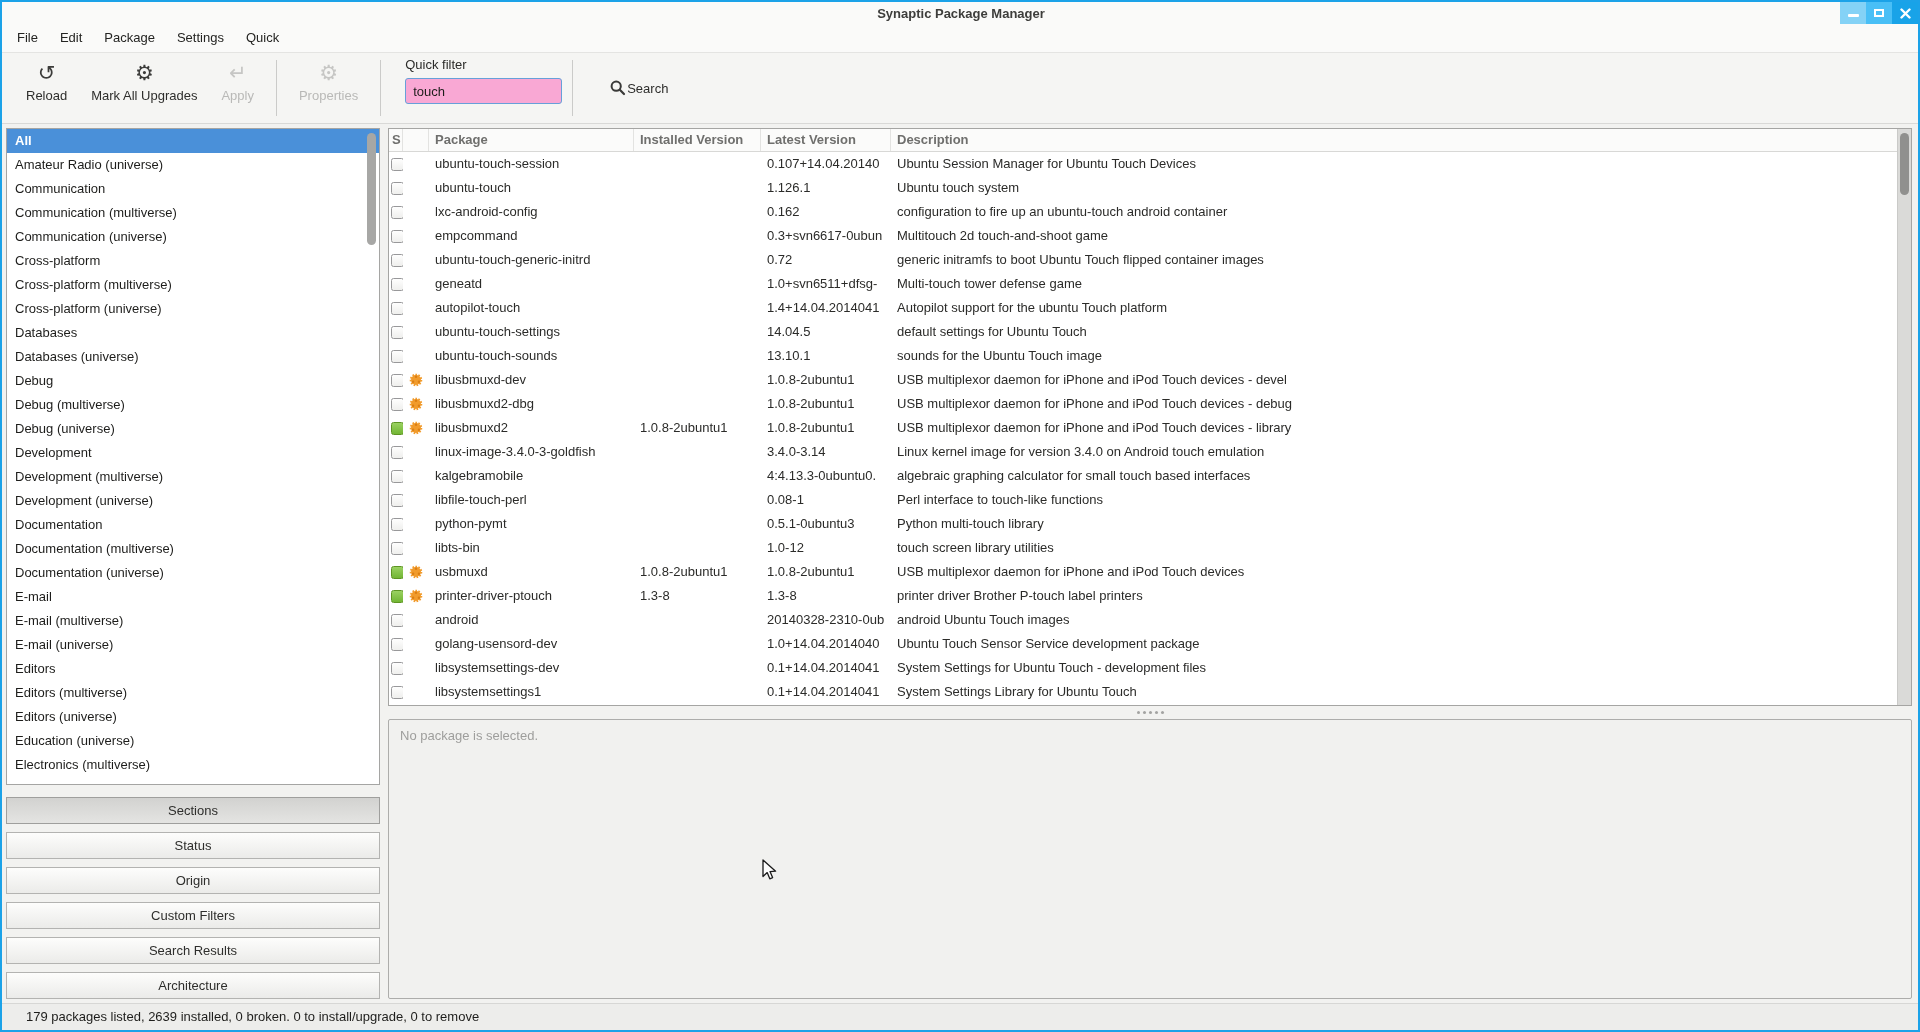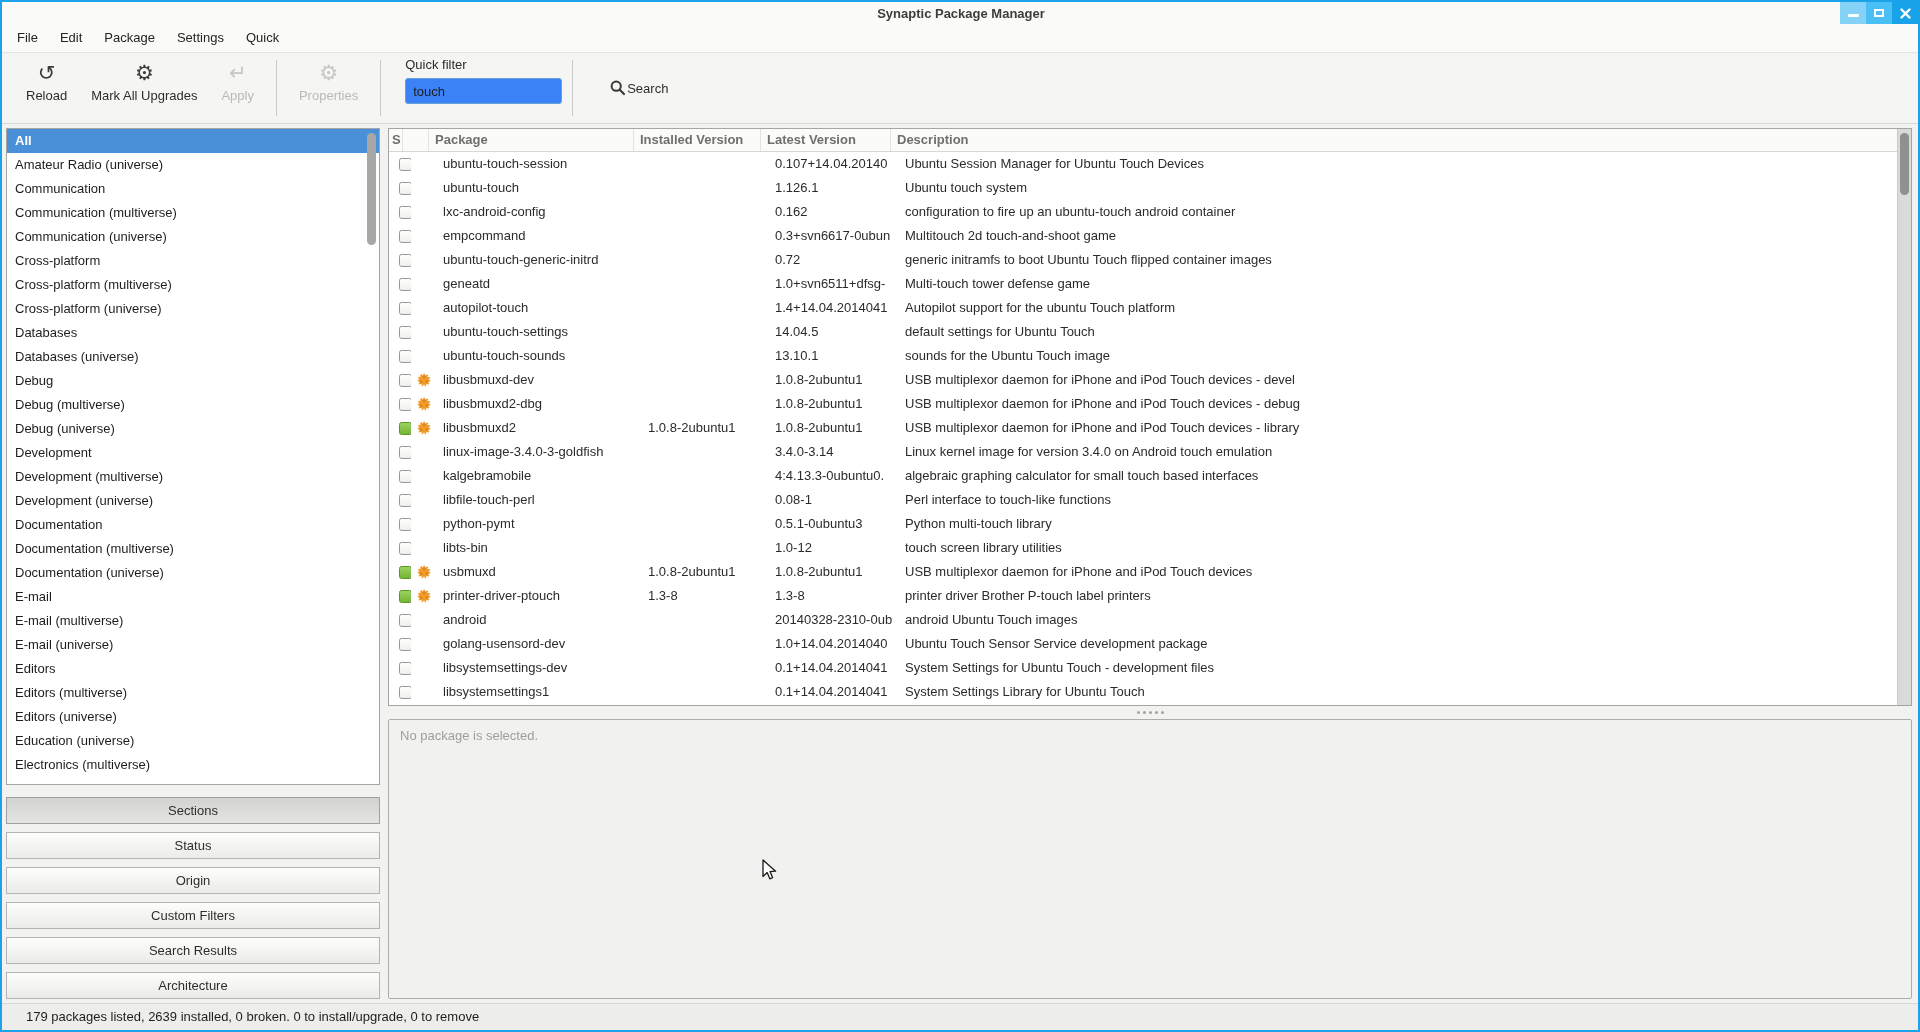--- a/index.html
+++ b/index.html
@@ -29,40 +29,40 @@
   .toolbar{height:72px;background:#f5f5f3;border-top:1px solid #e4e4e2;border-bottom:1px solid #d9d9d7;display:flex;padding-left:12px;flex:none;}
   .tbtn{display:flex;flex-direction:column;align-items:center;padding:7px 12px 0;color:#2e2e2c;}
   .ticon{height:27px;line-height:26px;font-size:21px;color:#3c3c3a;}
   .tlabel{margin-top:1px;}
   .tbtn.disabled{color:#b9b9b7;}
   .tbtn.disabled .ticon{color:#c6c6c4;}
   .sep{width:1px;background:#cbcbc9;margin:7px 10px;flex:none;}
   .qf{display:flex;flex-direction:column;margin-left:14px;padding-top:4px;}
   .qf-label{color:#2b2b29;margin-bottom:6px;}
   .qf-input{width:157px;height:26px;border:1px solid #67a0d9;border-radius:3px;padding:8px 7px;
-    font-family:"Liberation Sans","DejaVu Sans",sans-serif;font-size:13px;color:#1c1c1a;outline:none;background:#3b82f6;}
+    font-family:"Liberation Sans","DejaVu Sans",sans-serif;font-size:13px;color:#1c1c1a;outline:none;background:#f9a8d4;}
   .searchbtn{display:flex;align-items:center;margin-left:16px;color:#2e2e2c;align-self:center;padding:6px 10px;}
   
   .content{flex:1;display:flex;padding:4px 6px 4px 4px;gap:8px;min-height:0;}
   .sidebar{width:374px;flex:none;display:flex;flex-direction:column;}
   .listbox{flex:1;background:#fff;border:1px solid #a5a5a3;position:relative;overflow:hidden;margin-bottom:12px;}
   .section-item{height:24px;line-height:24px;padding-left:8px;color:#1d1d1b;white-space:nowrap;overflow:hidden;}
   .section-item.selected{background:#4a90d9;color:#fff;font-weight:bold;}
   .sb-thumb{position:absolute;right:3px;top:4px;width:9px;height:112px;border-radius:4.5px;background:#a7a7a5;}
   .side-btn{height:27px;line-height:25px;text-align:center;border:1px solid #b3b3b1;border-radius:0;
     background:linear-gradient(#fdfdfc,#ebebe9);color:#2e2e2c;margin-top:8px;flex:none;}
   .side-btn.first{margin-top:0;}
   .side-btn.active{background:linear-gradient(#d2d2d0,#e4e4e2);border-color:#9f9f9d;}
   
   .rightcol{flex:1;display:flex;flex-direction:column;min-width:0;}
   .table-panel{height:578px;flex:none;background:#fff;border:1px solid #a5a5a3;position:relative;display:flex;flex-direction:column;overflow:hidden;}
   .thead{display:flex;height:23px;background:#fbfbfa;border-bottom:1px solid #d8d8d6;flex:none;}
   .hcell{border-right:1px solid #e3e3e1;color:#6f6f6d;font-weight:bold;line-height:22px;padding-left:6px;white-space:nowrap;overflow:hidden;flex:none;}
   .tbody{flex:1;overflow:hidden;}
-  .trow{display:flex;height:24px;background:#fff;padding-left:8px;}
+  .trow{display:flex;height:24px;background:#fff;}
   .cell{line-height:24px;padding-left:6px;white-space:nowrap;overflow:hidden;color:#2b2b29;flex:none;}
   .c-st{width:14px;padding-left:2px;display:flex;align-items:center;}
   .c-em{width:26px;padding-left:0;display:flex;align-items:center;justify-content:center;}
   .c-pk{width:205px;}
   .c-iv{width:127px;}
   .c-lv{width:130px;}
   .c-ds{flex:1 1 auto;min-width:0;}
   .hcell.c-st{padding-left:3px;display:block;}
   .hcell.c-em{display:block;}
   .cb{width:13px;height:13px;border:1px solid #98989a;border-radius:2.5px;background:linear-gradient(#fefefe,#efefed);flex:none;}

